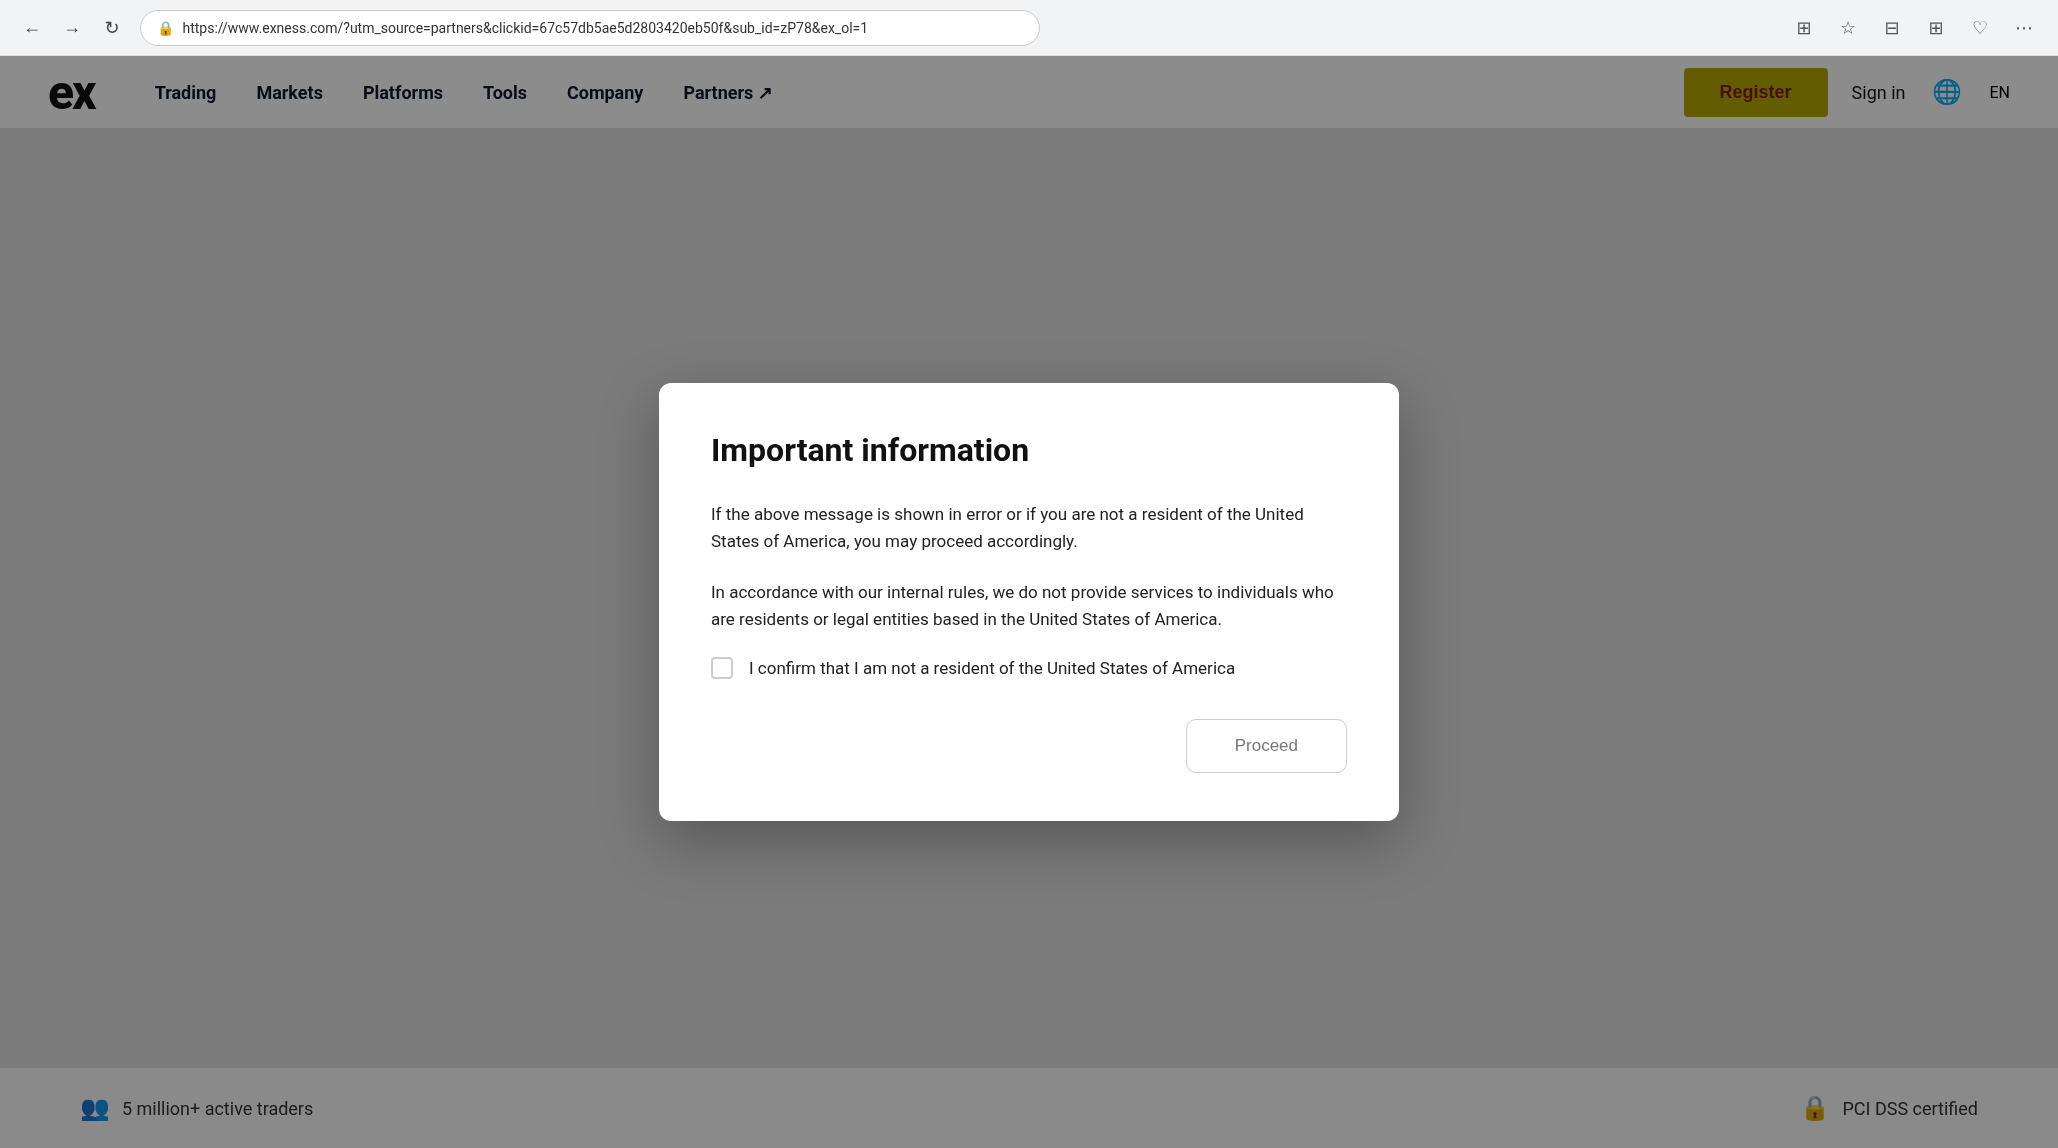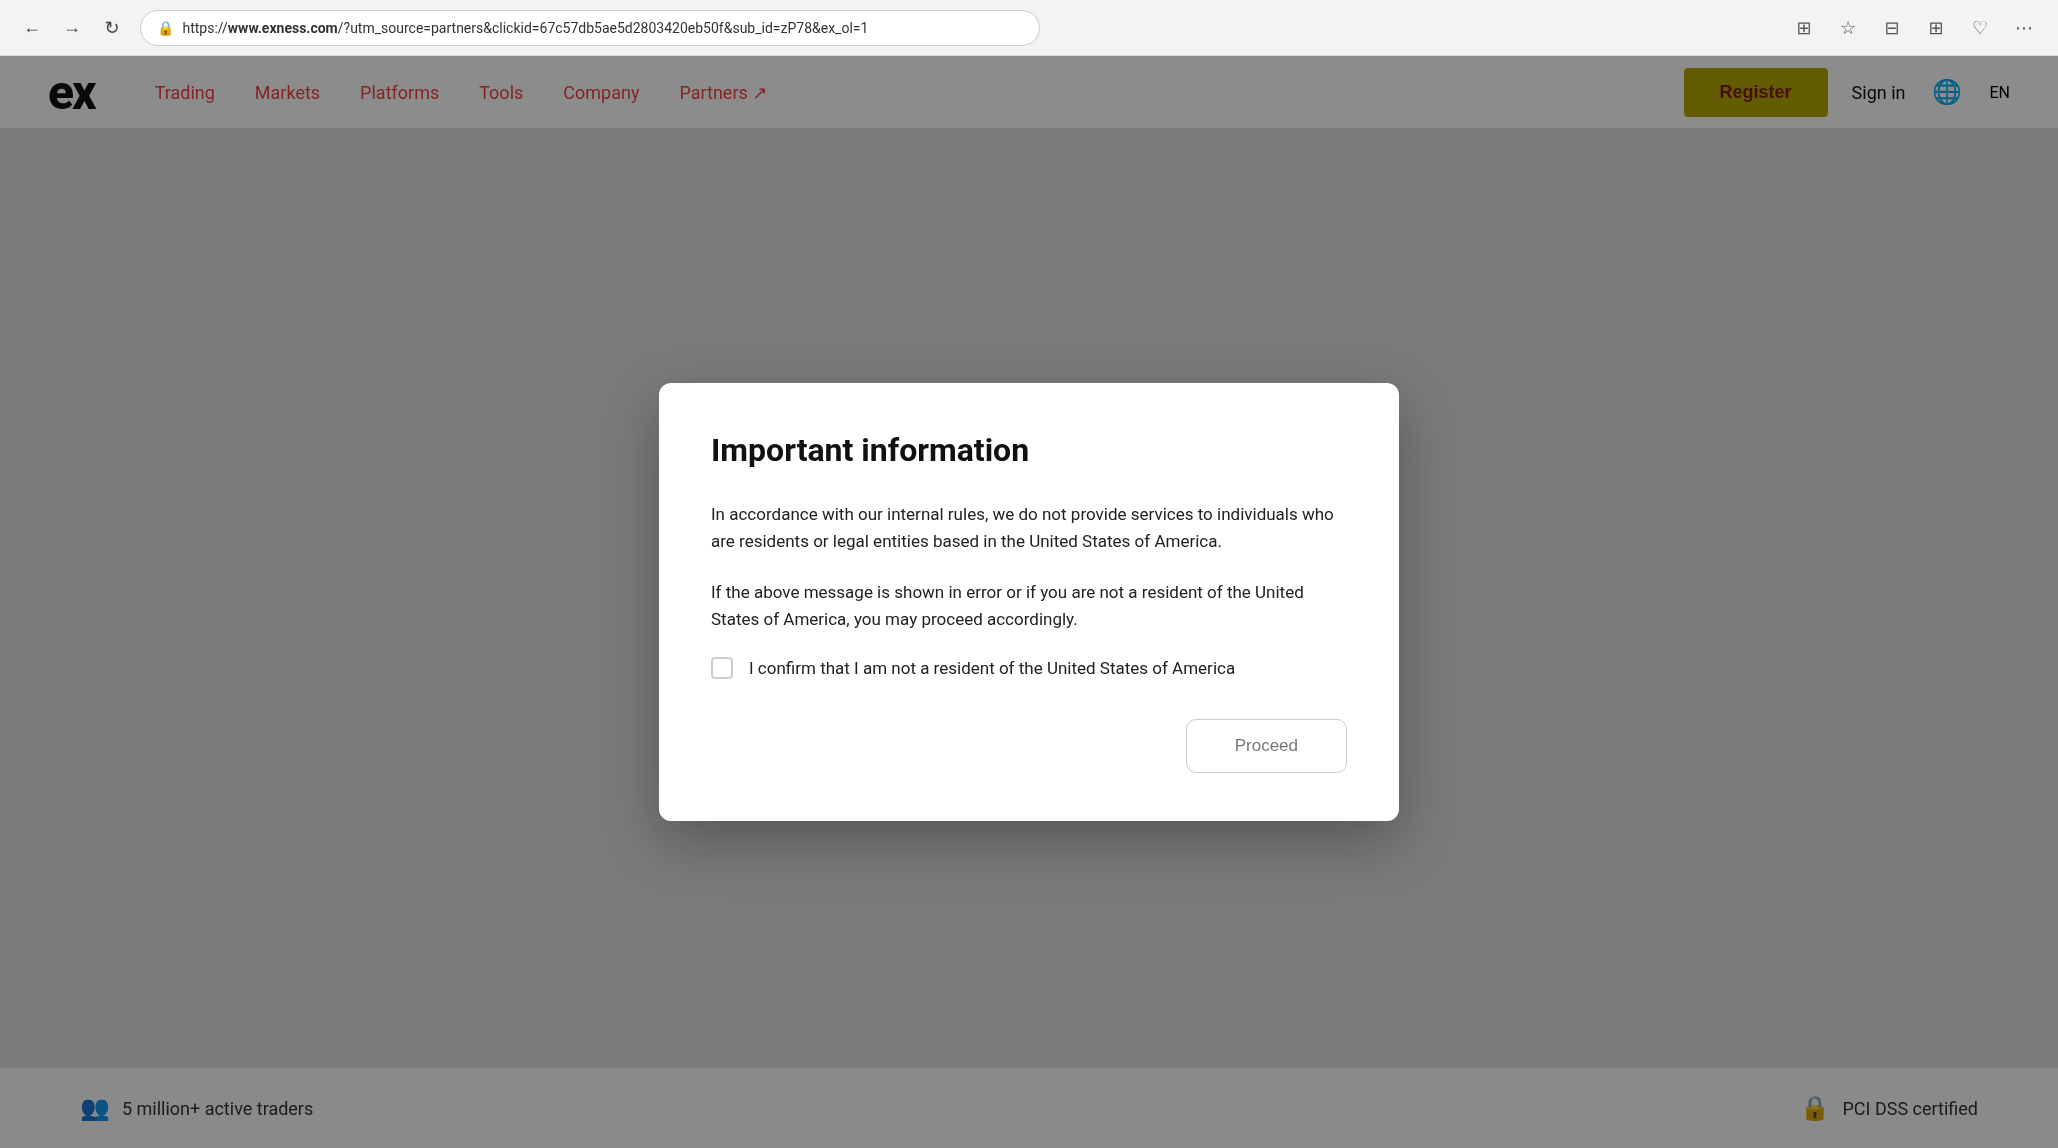--- a/index.html
+++ b/index.html
@@ -62,21 +62,21 @@
       font-size: 14px;
     }
 
     .address-bar .url-text {
       font-size: 14px;
       color: #333;
       flex: 1;
     }
 
     .address-bar .url-text .domain {
-      font-weight: 700;
+      font-weight: 400;
     }
 
     .browser-toolbar-right {
       display: flex;
       align-items: center;
       gap: 8px;
       margin-left: auto;
     }
 
     .toolbar-icon-btn {
@@ -125,23 +125,24 @@
     }
 
     .nav-links {
       display: flex;
       gap: 40px;
       align-items: center;
     }
 
     .nav-link {
       font-size: 18px;
-      color: #ef4444;
+      color: #0f172a;
       cursor: pointer;
       text-decoration: none;
+      font-weight: bold;
     }
 
     .nav-link-with-arrow {
       display: flex;
       align-items: center;
       gap: 4px;
     }
 
     .nav-right {
       margin-left: auto;
@@ -391,23 +392,23 @@
         <span class="stat-icon">🔒</span>
         <span>PCI DSS certified</span>
       </div>
     </div>
   </div>
 
   <div class="modal-overlay">
     <div class="modal">
       <h2 class="modal-title">Important information</h2>
 
+      <p class="modal-body-text">If the above message is shown in error or if you are not a resident of the United States of America, you may proceed accordingly.</p>
+
       <p class="modal-body-text">In accordance with our internal rules, we do not provide services to individuals who are residents or legal entities based in the United States of America.</p>
-
-      <p class="modal-body-text">If the above message is shown in error or if you are not a resident of the United States of America, you may proceed accordingly.</p>
 
       <div class="modal-checkbox-row">
         <div class="modal-checkbox"></div>
         <label class="modal-checkbox-label">I confirm that I am not a resident of the United States of America</label>
       </div>
 
       <div class="modal-footer">
         <button class="proceed-btn">Proceed</button>
       </div>
     </div>

